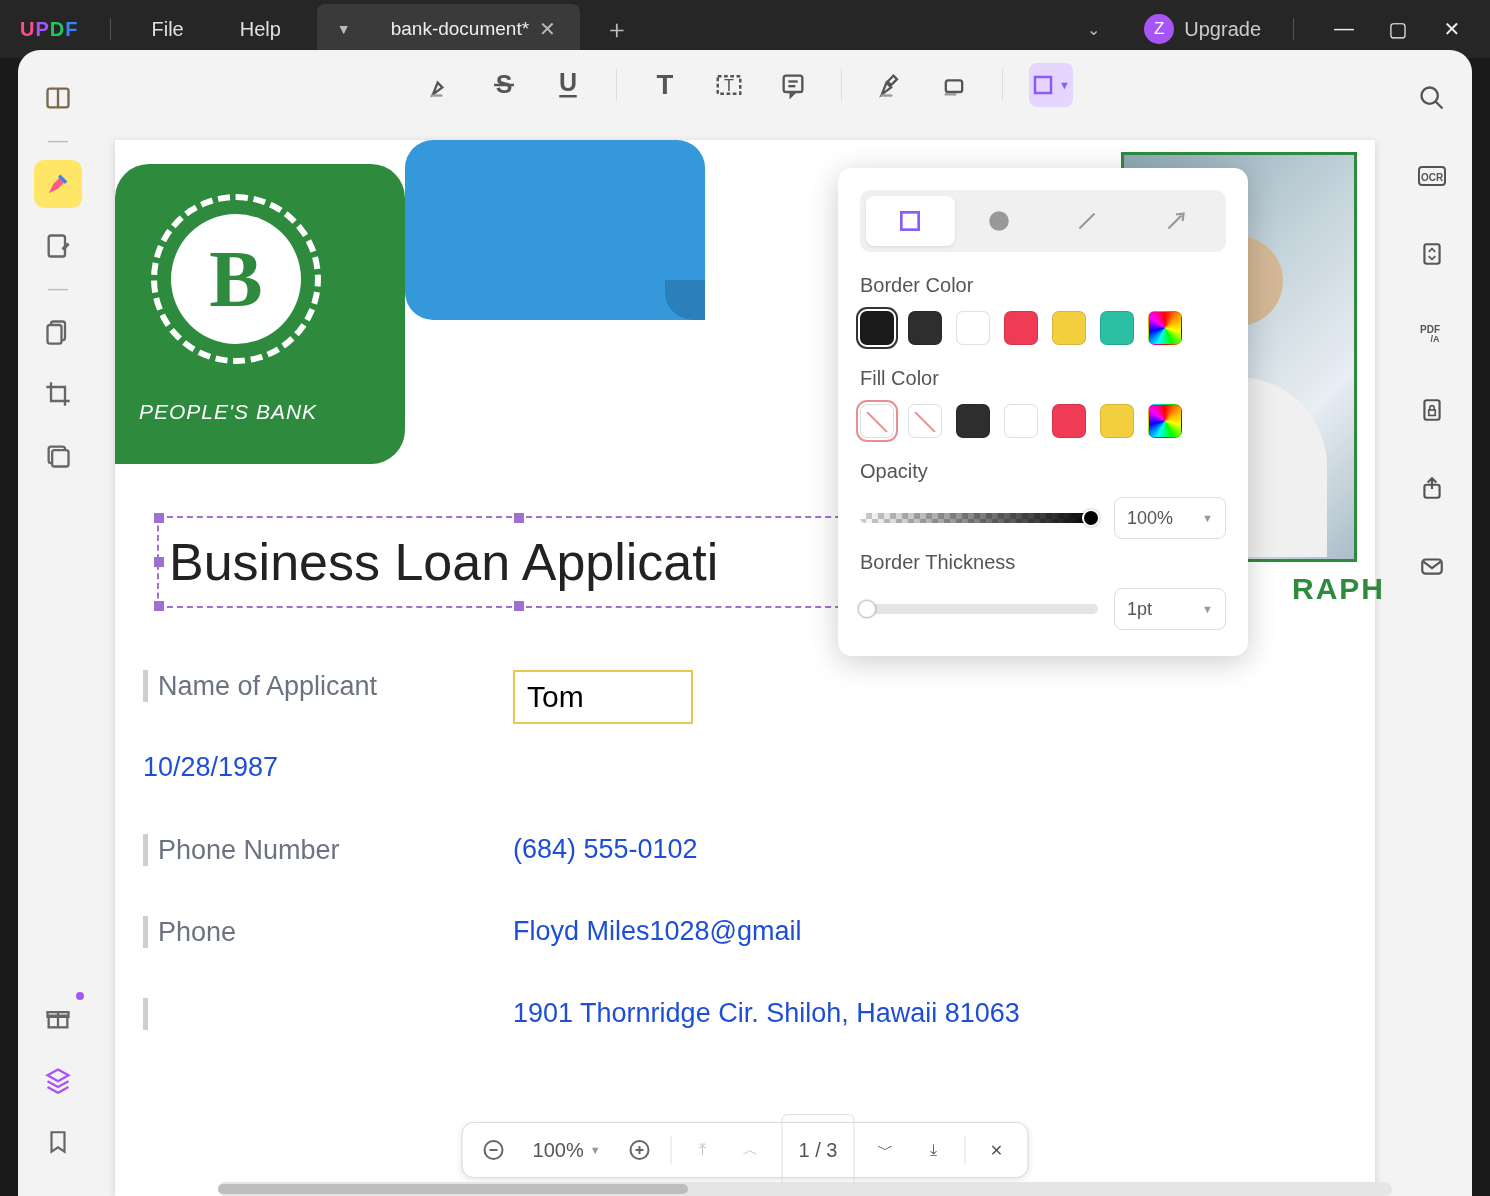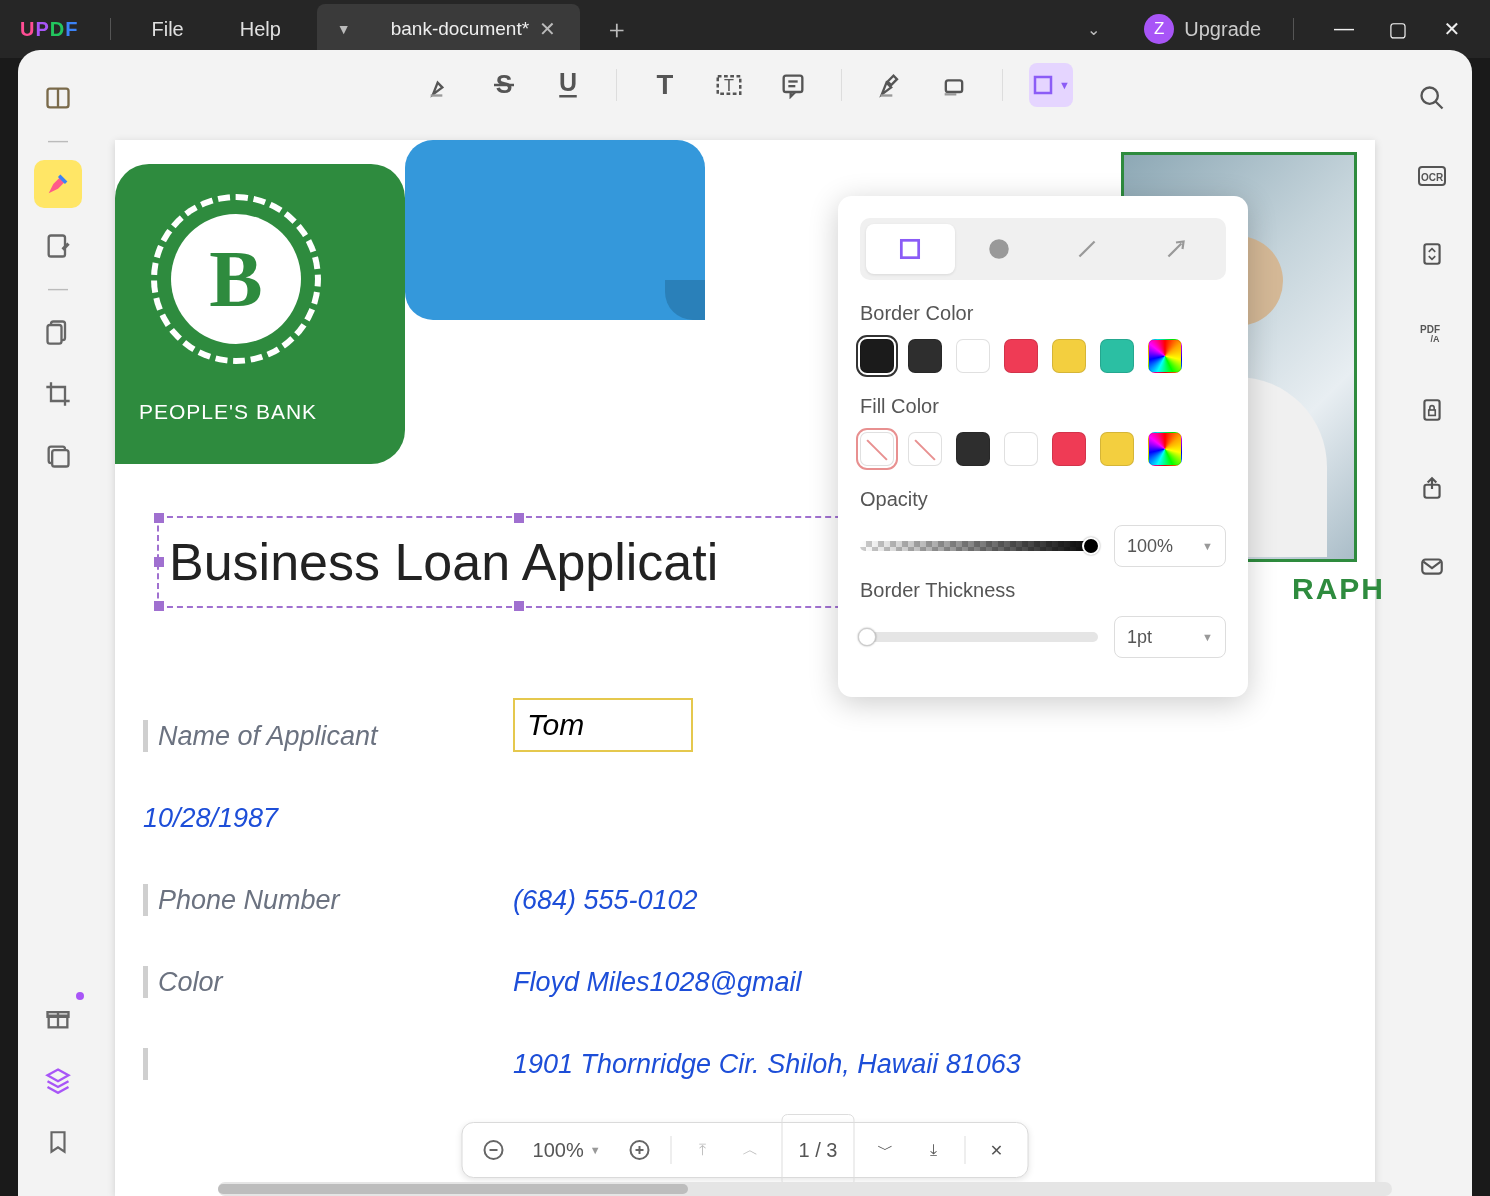--- a/index.html
+++ b/index.html
@@ -49,58 +49,58 @@
 
   
   .canvas-wrap { flex: 1; overflow: hidden; padding: 20px 0 0 0; display: flex; justify-content: center; }
   .page { width: 1260px; background: #fff; box-shadow: 0 2px 8px rgba(0,0,0,0.15); position: relative; }
 
   
   .bank-header { position: relative; height: 320px; }
   .green-shape { position: absolute; left: 0; top: 24px; width: 290px; height: 300px; background: #2e8b3e; border-radius: 34px 34px 34px 0; }
   .green-shape .circle-outer { position: absolute; left: 36px; top: 30px; width: 170px; height: 170px; border-radius: 50%; border: 6px dashed #fff; display: flex; align-items: center; justify-content: center; }
   .green-shape .circle-inner { width: 130px; height: 130px; border-radius: 50%; background: #fff; display: flex; align-items: center; justify-content: center; color: #2e8b3e; font-size: 80px; font-weight: bold; font-family: Georgia, serif; }
-  .bank-name { position: absolute; left: 24px; top: 236px; color: #fff; font-size: 21px; letter-spacing: 1px; }
+  .bank-name { position: absolute; left: 24px; top: 236px; color: #fff; font-size: 21px; letter-spacing: 1px; font-style: italic; }
   .blue-shape { position: absolute; left: 290px; top: 0; width: 300px; height: 180px; background: #3498db; border-radius: 28px 28px 0 28px; }
   .blue-shape::after { content: ''; position: absolute; right: 0; bottom: 0; width: 40px; height: 40px; background: #2a80b9; border-radius: 0 0 0 28px; }
 
   
   .photo { position: absolute; right: 18px; top: 12px; width: 236px; height: 410px; border: 3px solid #2e8b3e; background: linear-gradient(135deg, #8da8b5 0%, #c5d4db 40%, #e8eef2 70%, #aabdc8 100%); }
   .photo::before { content: ''; position: absolute; left: 30%; top: 20%; width: 90px; height: 90px; border-radius: 50%; background: #d4b896; }
   .photo::after { content: ''; position: absolute; left: 10%; top: 55%; width: 180px; height: 180px; border-radius: 50% 50% 0 0; background: #f0f0f0; }
   .photo-label { position: absolute; right: -10px; top: 432px; color: #2e8b3e; font-size: 30px; font-weight: 600; letter-spacing: 2px; }
 
   
   .title-box { position: absolute; left: 42px; top: 376px; }
   .selection { position: relative; border: 2px dashed #a070d0; padding: 14px 10px; }
   .handle { position: absolute; width: 10px; height: 10px; background: #a070d0; }
   .handle.tl { left: -5px; top: -5px; } .handle.tm { left: 50%; top: -5px; margin-left: -5px; } .handle.tr { right: -5px; top: -5px; }
   .handle.ml { left: -5px; top: 50%; margin-top: -5px; } .handle.mr { right: -5px; top: 50%; margin-top: -5px; }
   .handle.bl { left: -5px; bottom: -5px; } .handle.bm { left: 50%; bottom: -5px; margin-left: -5px; } .handle.br { right: -5px; bottom: -5px; }
   .doc-title { font-size: 52px; color: #222; white-space: nowrap; width: 700px; overflow: hidden; }
 
   
   .fields { position: absolute; left: 28px; top: 530px; right: 28px; }
-  .field-row { display: flex; align-items: flex-end; height: 82px; font-style: italic; }
+  .field-row { display: flex; align-items: flex-start; height: 82px; }
   .field-label { width: 370px; font-size: 27px; color: #6b7280; display: flex; align-items: center; gap: 10px; }
   .field-bar { width: 5px; height: 32px; background: #cfcfcf; }
   .field-value { font-size: 27px; color: #1d4ed8; }
   .name-input { border: 2.5px solid #e5c84d; padding: 8px 12px; font-size: 30px; min-width: 180px; }
 
   
   .pager { position: absolute; left: 50%; transform: translateX(-50%); bottom: 18px; height: 56px; background: #fff; border: 1px solid #dadada; border-radius: 12px; display: flex; align-items: center; padding: 0 14px; gap: 14px; box-shadow: 0 2px 6px rgba(0,0,0,0.1); }
   .pager-btn { width: 34px; height: 34px; display: flex; align-items: center; justify-content: center; cursor: pointer; color: #555; }
   .pager-sep { width: 1px; height: 28px; background: #ddd; }
   .pager .zoom-box { display: flex; align-items: center; gap: 6px; font-size: 20px; color: #555; padding: 0 8px; }
   .pager .page-box { border: 1px solid #ddd; border-radius: 6px; padding: 24px 16px; font-size: 20px; color: #555; }
   .hscroll { position: absolute; left: 120px; right: 0; bottom: 0; height: 14px; background: #e5e5e5; border-radius: 7px; }
   .hscroll::before { content:''; position:absolute; left:0; top:2px; width:40%; height:10px; background:#bdbdbd; border-radius:5px; }
 
   
-  .popover { position: absolute; left: 740px; top: 146px; width: 410px; background: #fff; border-radius: 14px; box-shadow: 0 6px 30px rgba(0,0,0,0.2); padding: 22px 22px 29px; z-index: 10; }
+  .popover { position: absolute; left: 740px; top: 118px; width: 410px; background: #fff; border-radius: 14px; box-shadow: 0 6px 30px rgba(0,0,0,0.2); padding: 22px 22px 16px; z-index: 10; }
   .shape-row { display: flex; gap: 0; background: #f0f0f0; border-radius: 10px; padding: 6px; margin-bottom: 22px; }
   .shape-opt { flex: 1; height: 50px; display: flex; align-items: center; justify-content: center; border-radius: 8px; cursor: pointer; }
   .shape-opt.selected { background: #fff; box-shadow: 0 1px 3px rgba(0,0,0,0.1); }
   .section-label { font-size: 20px; color: #555; margin-bottom: 14px; }
   .swatch-row { display: flex; gap: 14px; margin-bottom: 22px; }
   .swatch { width: 34px; height: 34px; border-radius: 7px; cursor: pointer; border: 1px solid rgba(0,0,0,0.12); }
   .swatch.selected-border { outline: 2px solid #333; outline-offset: 2px; }
   .swatch.selected-fill { outline: 2px solid #e89090; outline-offset: 2px; }
   .swatch.none { background: #fff; position: relative; }
   .swatch.none::after { content: ''; position: absolute; left: 2px; right: 2px; top: 50%; border-top: 2px solid #e89090; transform: rotate(45deg); }
@@ -315,21 +315,21 @@
           <div class="field-row">
             <div class="field-label">
                 <span class="field-bar"></span>
                 <span>Phone Number</span>
               </div>
             <div class="field-value">(684) 555-0102</div>
           </div>
           <div class="field-row">
             <div class="field-label">
                 <span class="field-bar"></span>
-                <span>Color</span>
+                <span>Phone</span>
               </div>
             <div class="field-value">Floyd Miles1028@gmail</div>
           </div>
           <div class="field-row">
             <div class="field-label">
                 <span class="field-bar"></span>
               </div>
             <div class="field-value">1901 Thornridge Cir. Shiloh, Hawaii 81063</div>
           </div>
         </div>

